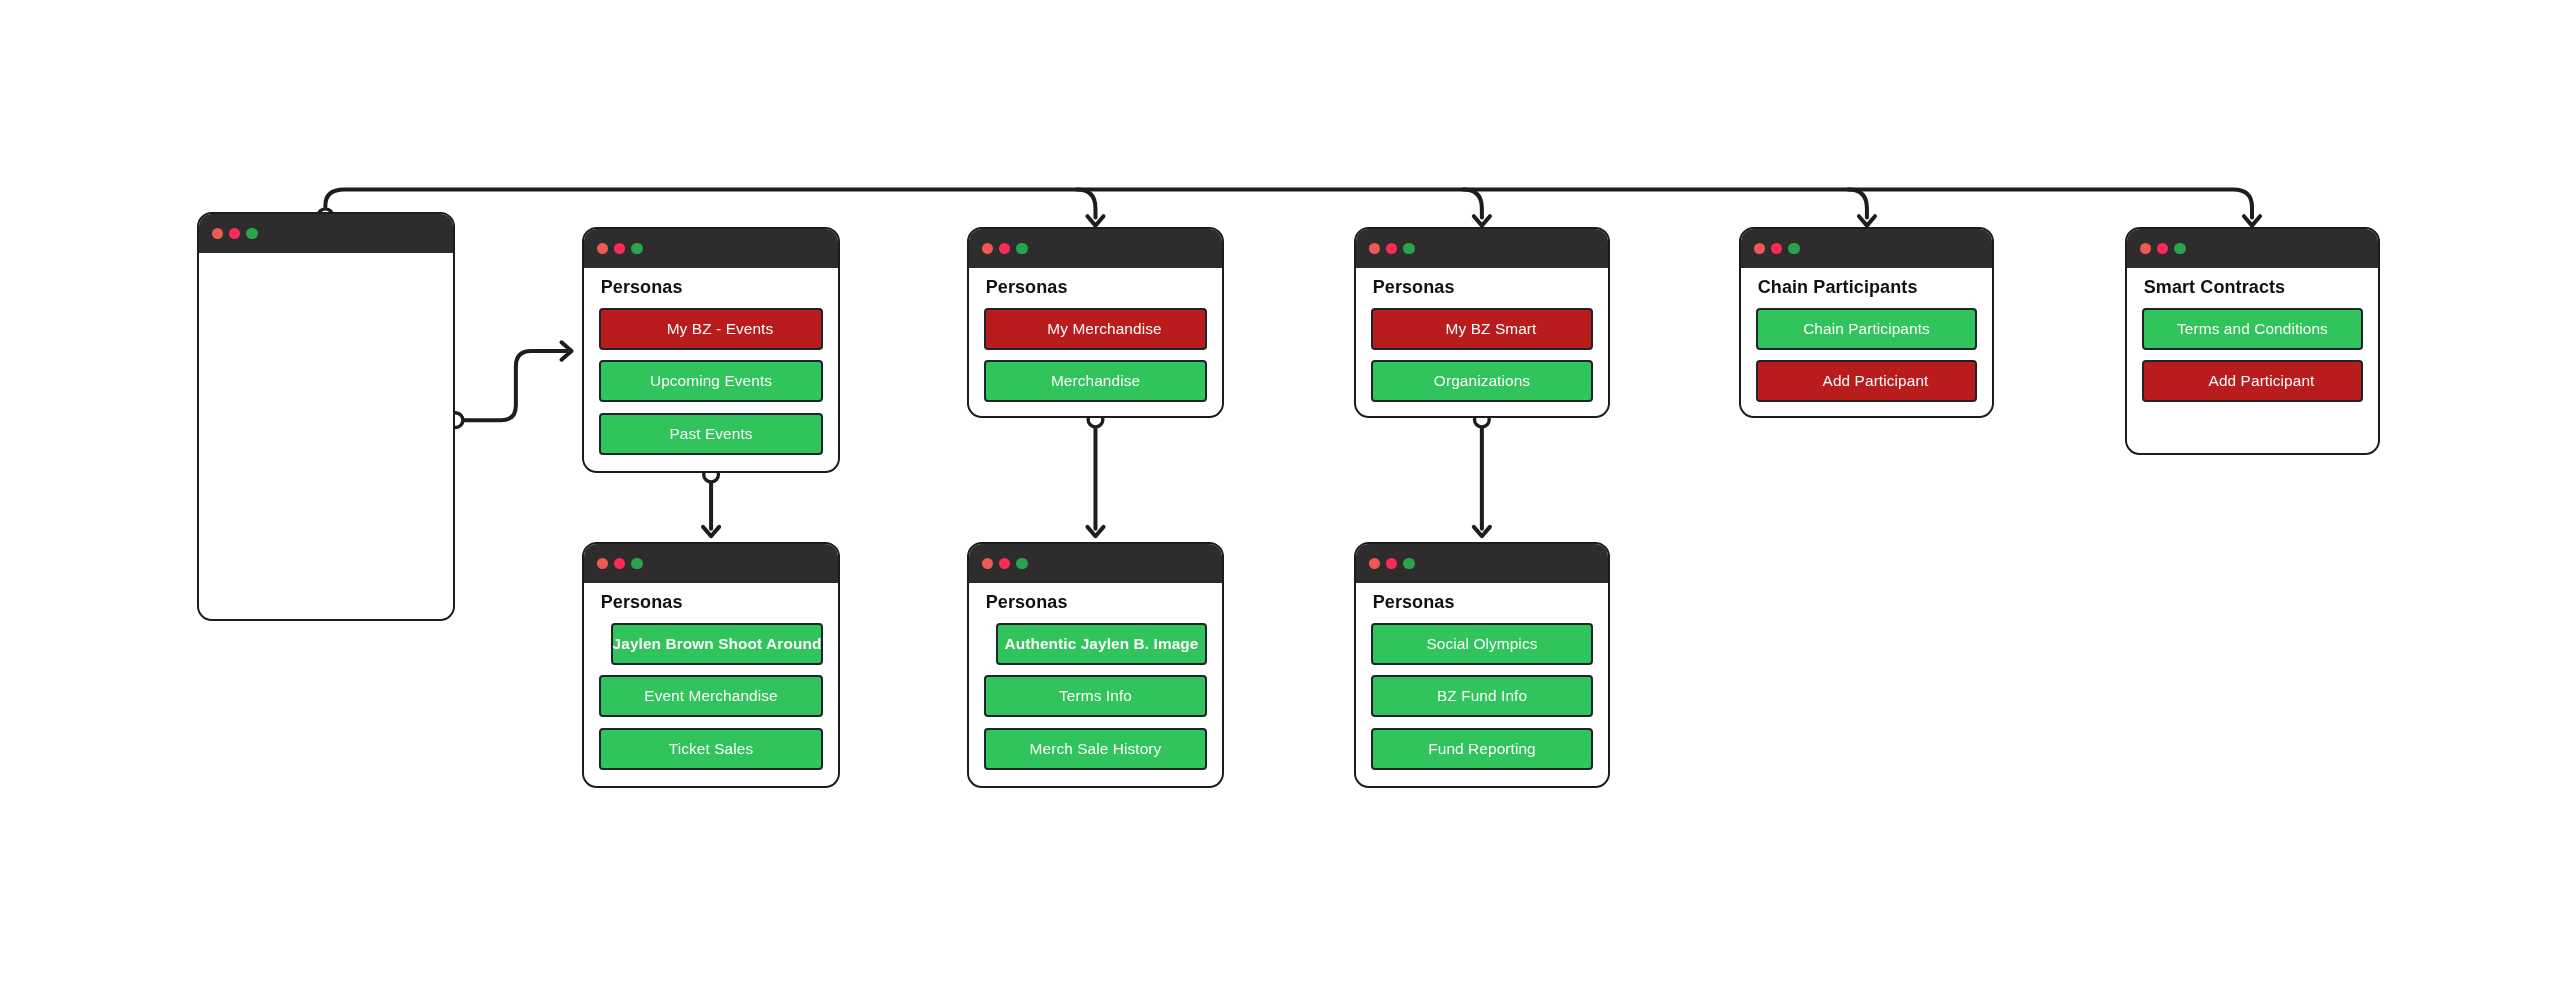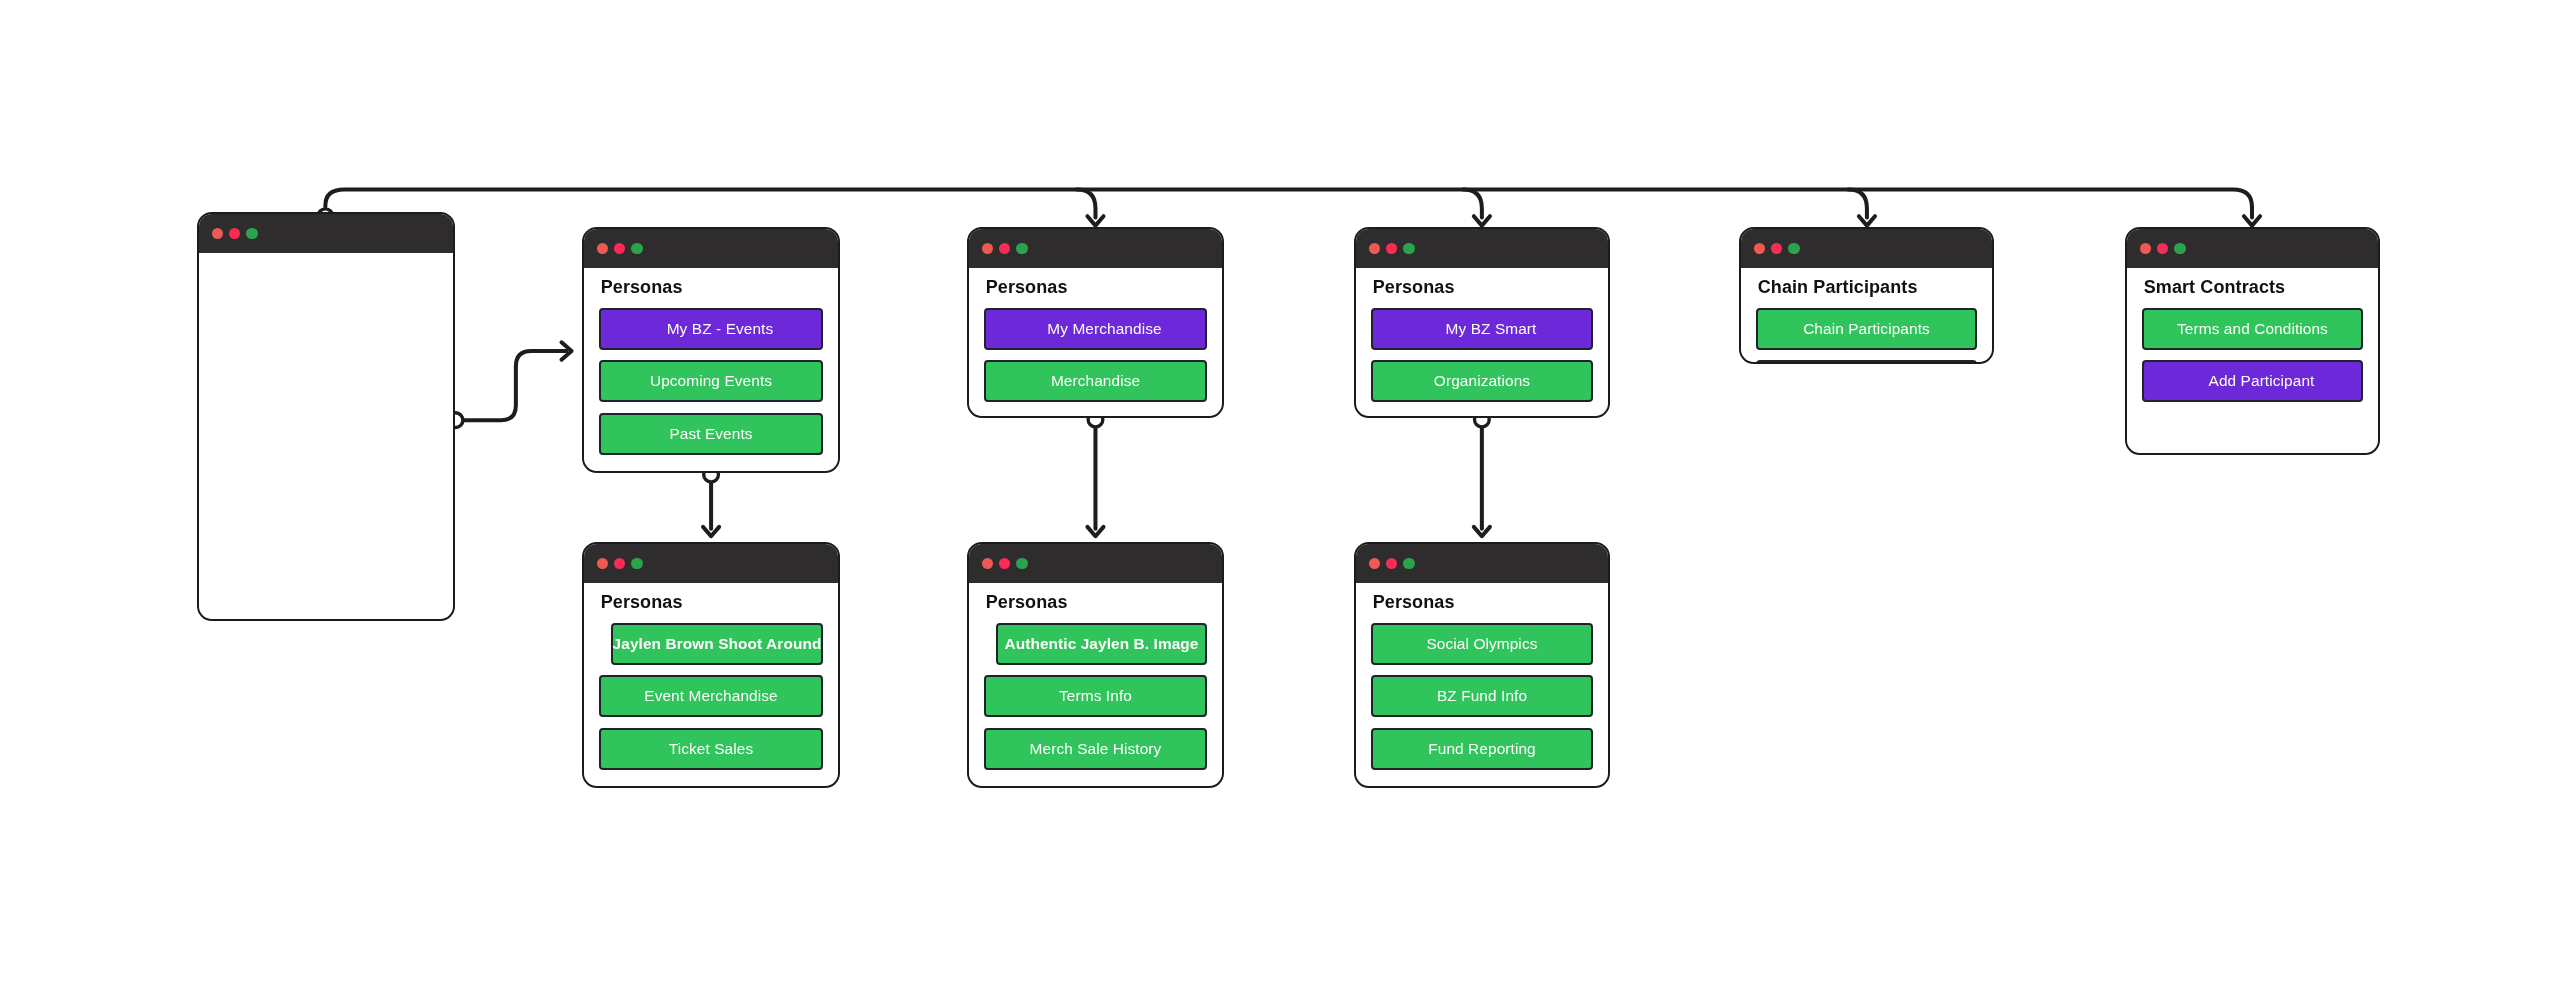--- a/index.html
+++ b/index.html
@@ -79,21 +79,21 @@
     display: flex;
     align-items: center;
     justify-content: center;
     font-size: 15.4px;
     color: #fcfdfb;
     letter-spacing: 0.1px;
     white-space: nowrap;
   }
   .gap-lg .btn { margin-bottom: 13.4px; }
   .btn[data-color="green"]  { background: #32c45c; }
-  .btn[data-color="orange"] { background: #6d28d9; padding-left: 18px; }
+  .btn[data-color="orange"] { background: #b91c1c; padding-left: 18px; }
   .btn[data-weight="bold"]  { font-weight: 700; margin-left: 12px; }
 </style>
 </head>
 <body>
 
 <svg class="connector-layer" viewBox="0 0 3840 1496">
 
   <path d="M485 308 L485 306 Q485 282 513 282 L3329 282 Q3357 282 3357 308 L3357 324"></path>
   <path d="M3345 322 L3357 336 L3369 322"></path>
 
@@ -166,21 +166,21 @@
     <span class="dot pink"></span>
     <span class="dot green"></span>
   </div>
   <div class="win-body">
     <h2 class="win-title">Personas</h2>
     <div class="btn" data-color="orange" data-weight="normal">My BZ Smart</div>
     <div class="btn" data-color="green" data-weight="normal">Organizations</div>
   </div>
 </div>
 
-<div class="win" style="left:1739px;top:227px;width:255px;height:137px">
+<div class="win" style="left:1739px;top:227px;width:255px;height:191px">
   <div class="titlebar">
     <span class="dot red"></span>
     <span class="dot pink"></span>
     <span class="dot green"></span>
   </div>
   <div class="win-body">
     <h2 class="win-title">Chain Participants</h2>
     <div class="btn" data-color="green" data-weight="normal">Chain Participants</div>
     <div class="btn" data-color="orange" data-weight="normal">Add Participant</div>
   </div>

